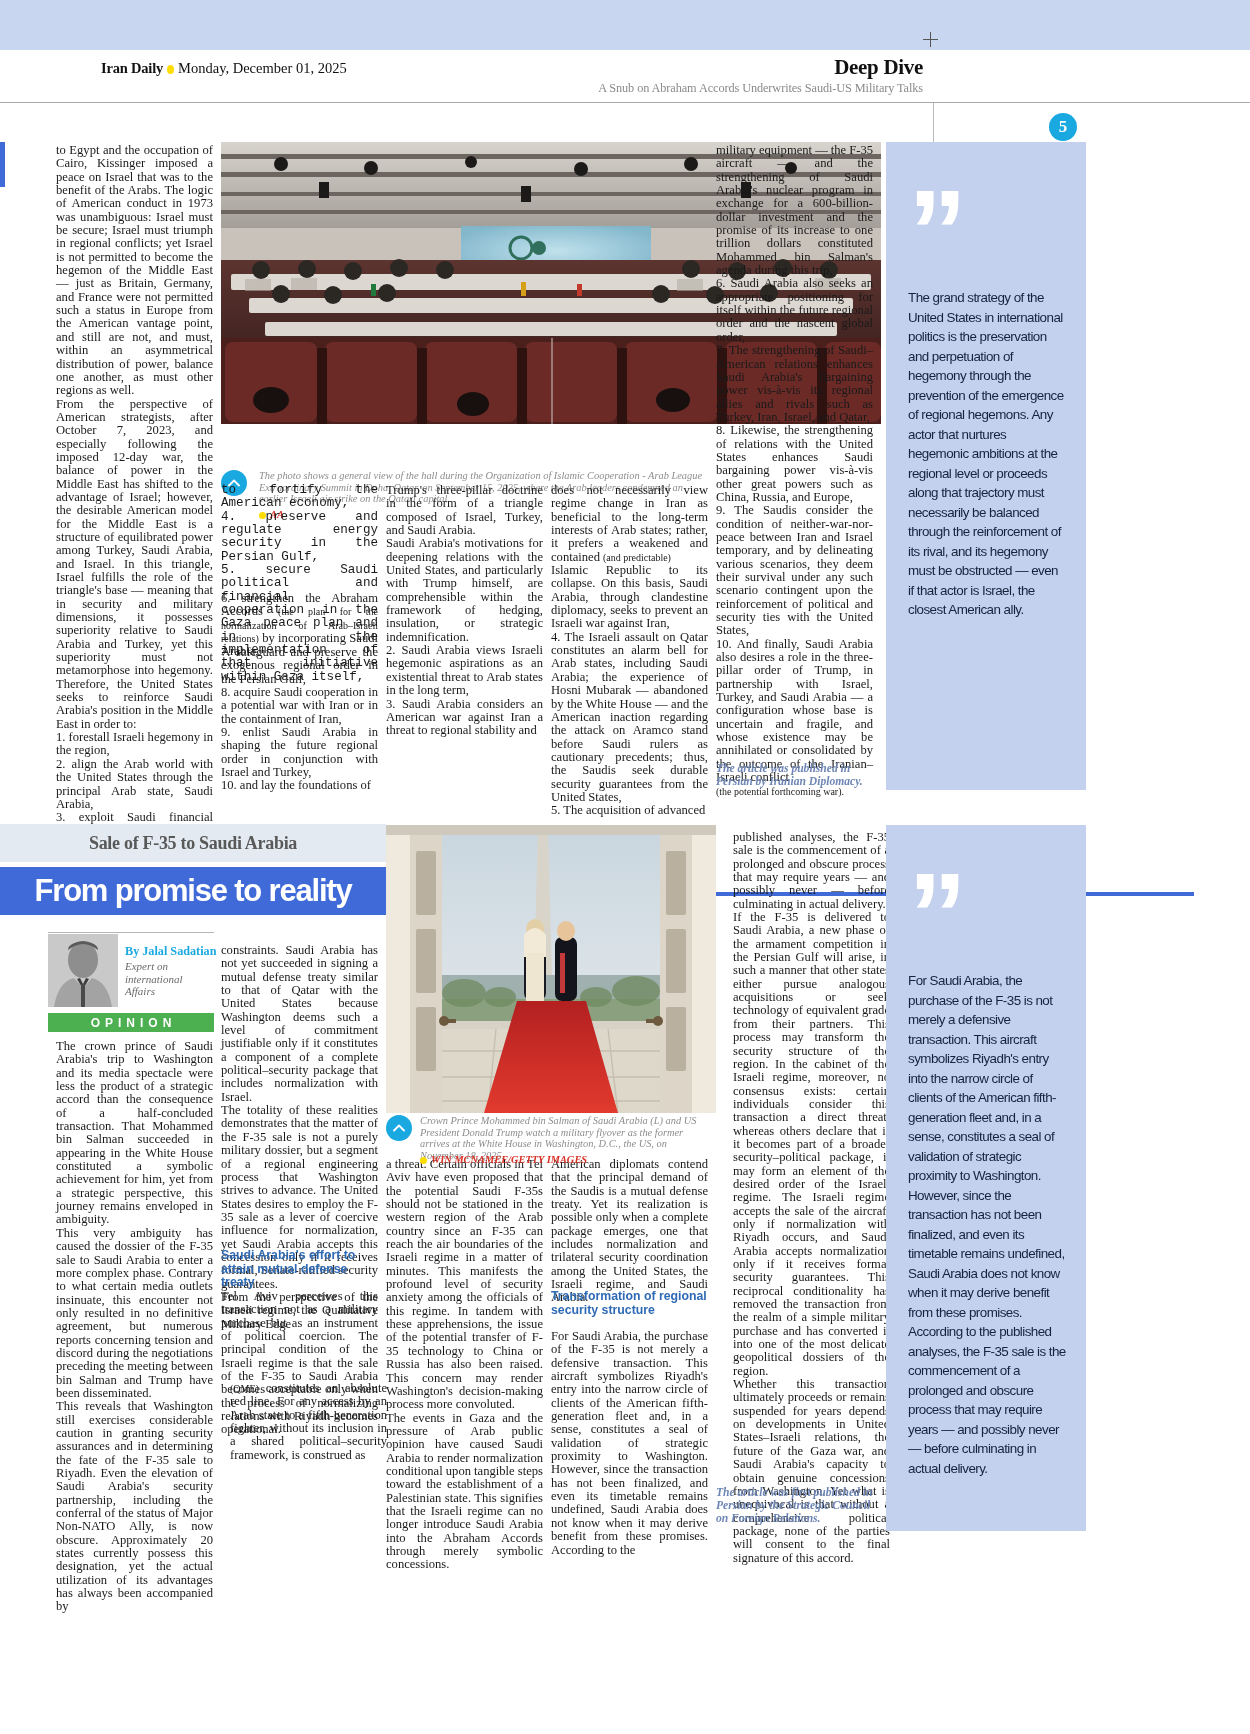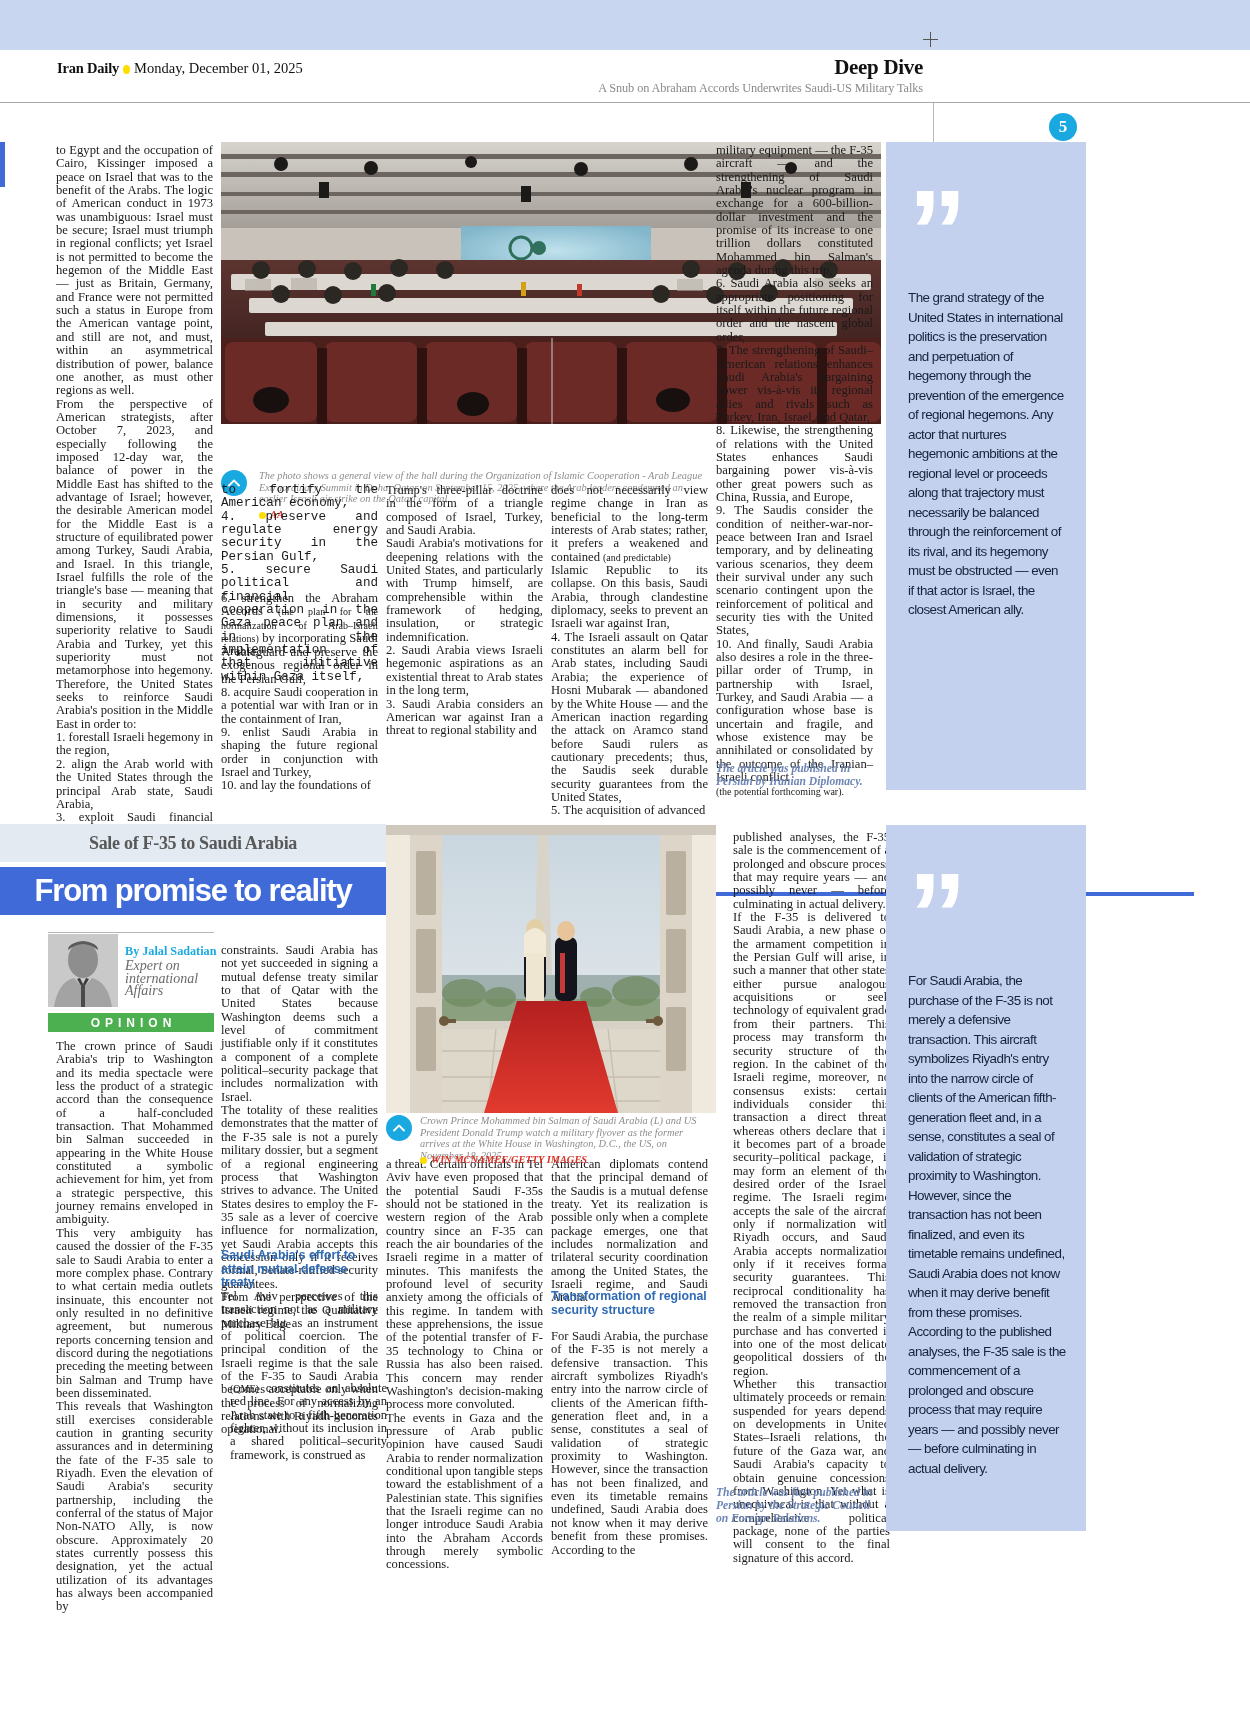--- a/index.html
+++ b/index.html
@@ -31,21 +31,21 @@
   
   .masthead {
     position:absolute; top:50px; left:0; width:1250px; height:52px;
   }
   .mast-left {
     position:absolute; left:57px; top:10px;
     font-family:"Liberation Serif", serif;
     font-size:14.5px; color:#111;
     white-space:nowrap;
   }
-  .mast-left .brand { font-weight:bold; letter-spacing:-0.2px; }
+  .mast-left .brand { font-weight:bold; letter-spacing:-0.2px;margin-left:44px; }
   .mast-left .dot {
     display:inline-block; width:7px; height:9px;
     background:#ffdd00; border-radius:50%;
     margin:0 4px; vertical-align:middle;
   }
   .mast-center {
     position:absolute; right:327px; top:6px;
     text-align:right;
   }
   .mast-center .dd-title {
@@ -198,21 +198,21 @@
   }
   .byline-name {
     position:absolute; left:77px; top:16px;
     font-family:"Liberation Serif", serif;
     font-weight:bold; font-size:12.2px; color:#19a8e0;
     white-space:nowrap;
   }
   .byline-role {
     position:absolute; left:77px; top:32px;
     font-family:"Liberation Serif", serif;
-    font-style:italic; font-size:14px; line-height:12.5px; color:#6b6b6b;
+    font-style:italic; font-size:11px; line-height:12.5px; color:#6b6b6b;
   }
   .opinion-bar {
     position:absolute; left:48px; top:1013px; width:166px; height:19px;
     background:#4caf50;
     display:flex; align-items:center; justify-content:center;
   }
   .opinion-bar span {
     font-family:"Liberation Sans", sans-serif;
     font-weight:bold; font-size:12px; color:#fff; letter-spacing:5px;
     padding-left:5px;

